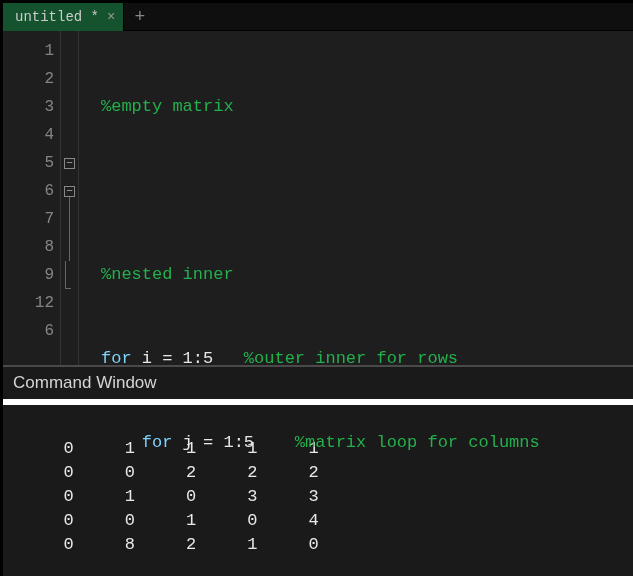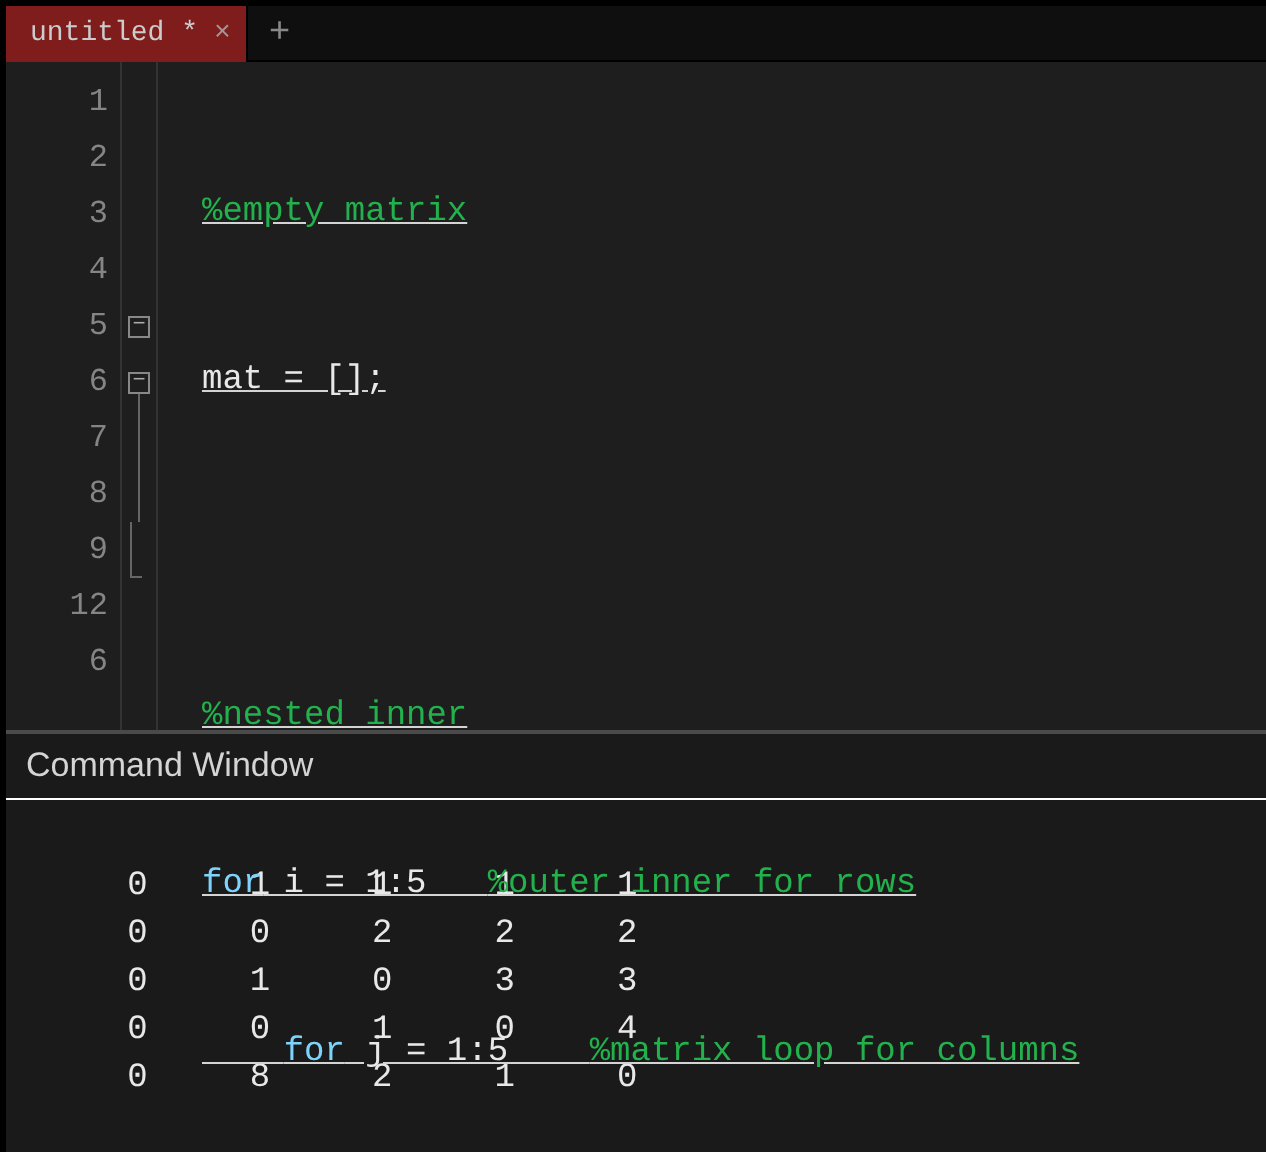--- a/index.html
+++ b/index.html
@@ -19,21 +19,21 @@
     align-items: center;
     background: #0f0f0f;
     height: 28px;
     border-bottom: 1px solid #000;
   }
   .tab {
     display: flex;
     align-items: center;
     height: 28px;
     padding: 0 8px 0 12px;
-    background: #7f1d1d;
+    background: #14532d;
     color: #ccc;
     font-size: 14px;
     gap: 8px;
     border-right: 1px solid #000;
   }
   .tab .close {
     color: #999;
     font-size: 14px;
     line-height: 1;
     cursor: pointer;
@@ -87,33 +87,33 @@
     background: #666;
   }
   .code {
     flex: 1;
     padding: 6px 0 6px 22px;
     line-height: 28px;
     font-size: 17px;
     white-space: pre;
     position: relative;
   }
-  .code div { height: 28px; text-decoration: underline; }
+  .code div { height: 28px; }
   .c-comment { color: #22b14c; }
   .c-keyword { color: #7dd3fc; }
   .c-default { color: #e8e8e8; }
   .cmd-panel {
     background: #1a1a1a;
   }
   .cmd-title {
     color: #d4d4d4;
     font-family: 'Segoe UI', Arial, sans-serif;
     font-size: 17px;
     padding: 6px 10px 6px 10px;
-    border-bottom: 1px solid #ffffff;
+    border-bottom: 6px solid #ffffff;
   }
   .cmd-body {
     padding: 8px 0 8px 30px;
     font-size: 17px;
     line-height: 24px;
     color: #e8e8e8;
     white-space: pre;
   }
 </style>
 </head>
@@ -142,21 +142,20 @@
     <div>6</div>
   </div>
   <div class="fold-col">
     <div class="fold-box" style="top:127px">−</div>
     <div class="fold-box" style="top:155px">−</div>
     <div class="fold-line" style="top:166px;height:64px"></div>
     <div class="fold-line" style="top:230px;height:28px;left:4px;width:6px;border-bottom:1px solid #666;background:transparent;border-left:1px solid #666"></div>
   </div>
   <div class="code">
     <div><span class="c-comment">%empty matrix</span></div>
-    <div><span class="c-default">mat = [];</span></div>
     <div></div>
     <div><span class="c-comment">%nested inner</span></div>
     <div><span class="c-keyword">for</span><span class="c-default"> i = 1:5   </span><span class="c-comment">%outer inner for rows</span></div>
     <div><span class="c-default">    </span><span class="c-keyword">for</span><span class="c-default"> j = 1:5    </span><span class="c-comment">%matrix loop for columns</span></div>
     
     
     
     
     
   </div>

